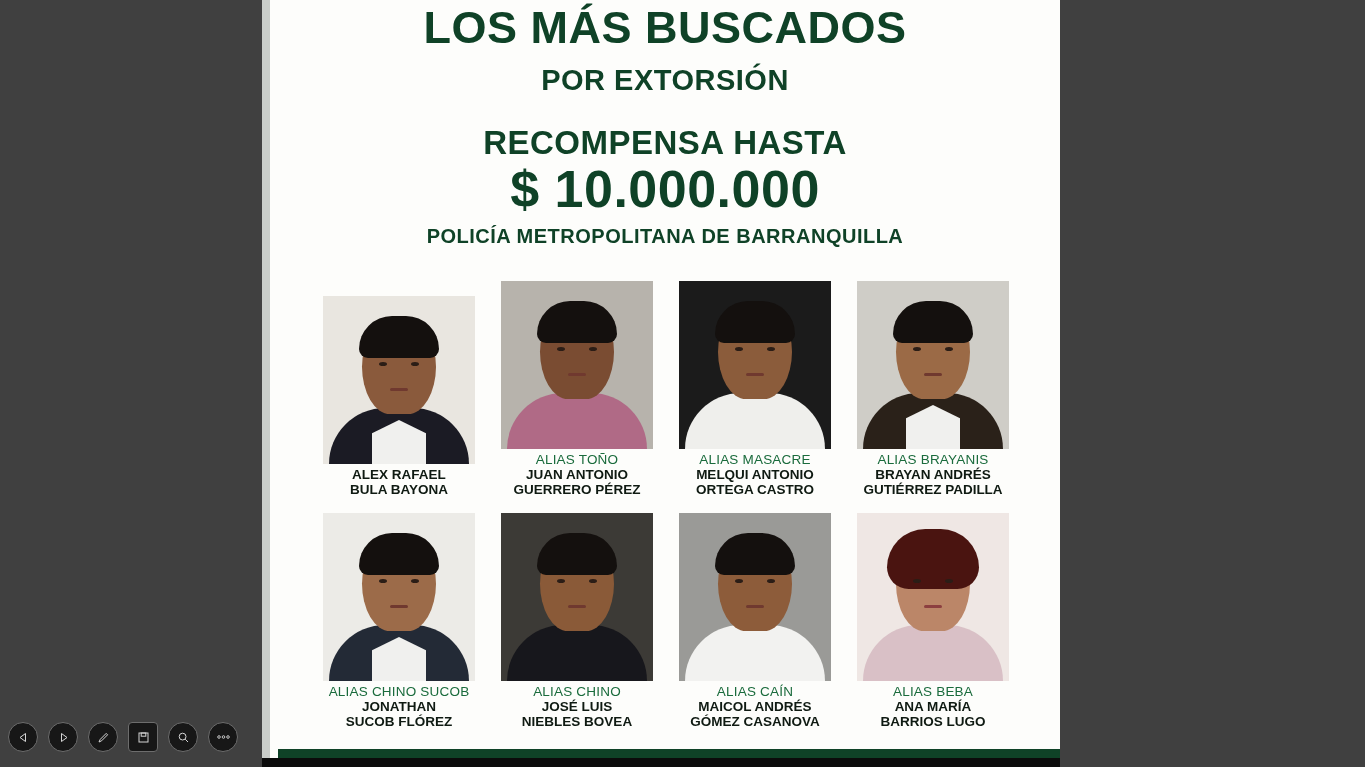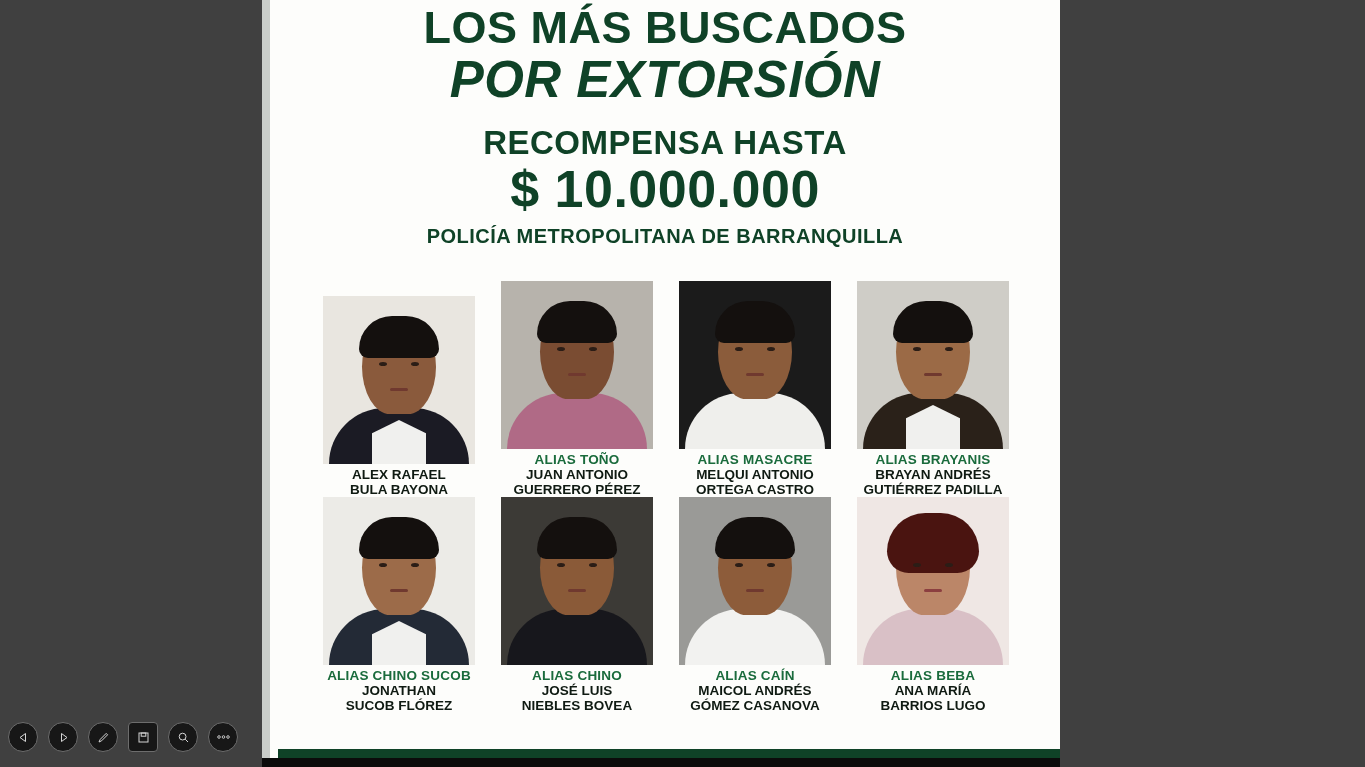--- a/index.html
+++ b/index.html
@@ -40,23 +40,22 @@
     color: #0f4227;
     font-weight: bold;
     letter-spacing: 0.5px;
   }
   #title-1 {
     margin-top: 2px;
     font-size: 45px;
     line-height: 52px;
   }
   #title-2 {
-    font-size: 51px;
+    font-size: 29px;
     line-height: 52px;
-    font-style: italic;
   }
   #reward-label {
     margin-top: 18px;
     font-size: 33px;
     line-height: 38px;
   }
   #reward-amount {
     font-size: 52px;
     line-height: 58px;
     margin-top: -2px;
@@ -71,21 +70,21 @@
     position: absolute;
     left: 46px;
     top: 281px;
     width: 700px;
   }
   .row {
     display: flex;
     justify-content: space-between;
     align-items: flex-end;
   }
-  .row.second { }
+  .row.second { margin-top: 16px; }
   .card { width: 166px; }
   .photo {
     width: 152px;
     height: 168px;
     margin: 0 auto;
     position: relative;
     overflow: hidden;
     background: #8e9aa0;
   }
   .photo .bg {
@@ -138,21 +137,21 @@
     position: absolute;
     left: 50%; margin-left: -9px;
     width: 18px; height: 3px;
     background: #70392f;
     border-radius: 3px;
     top: 92px;
   }
   .caption { text-align: center; margin-top: 3px; }
   .alias {
     color: #1a6b3c;
-    font-weight: bold;
+    font-weight: normal;
     font-size: 13.5px;
     line-height: 15px;
     letter-spacing: 0.2px;
   }
   .name {
     color: #0f1a12;
     font-weight: bold;
     font-size: 13.5px;
     line-height: 15px;
   }

